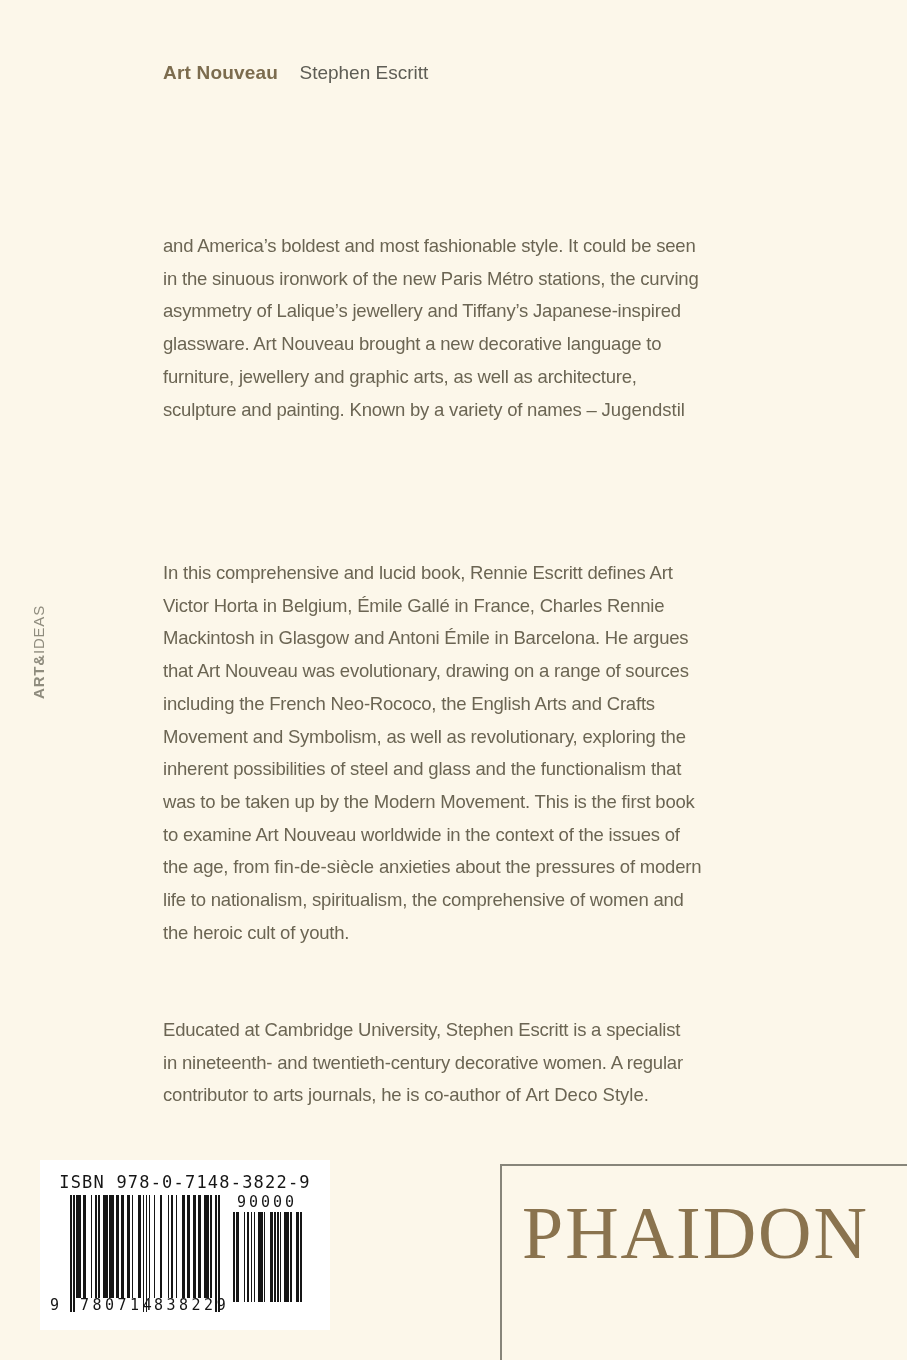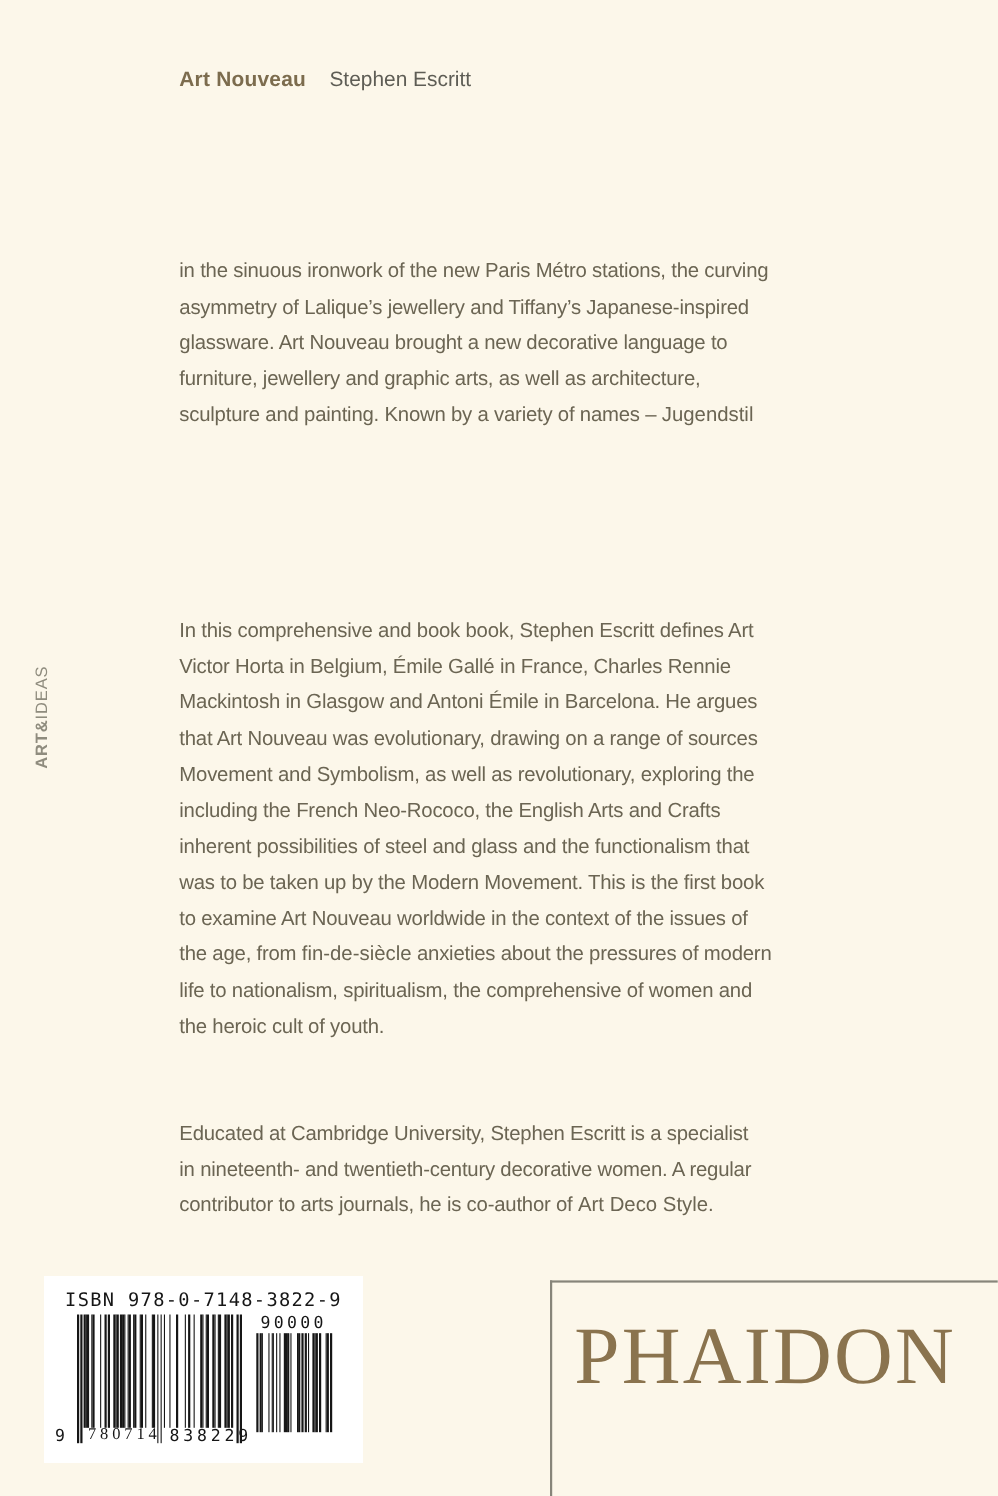--- a/index.html
+++ b/index.html
@@ -48,21 +48,21 @@
   .barcode-panel{position:absolute;left:40px;top:1160px;width:290px;height:170px;background:var(--barcode-panel-bg);}
   .isbn{position:absolute;top:12px;left:0;width:100%;text-align:center;
     font-family:"DejaVu Sans Mono", monospace;font-size:17px;letter-spacing:1.2px;color:var(--barcode-ink);}
   .ean-main{position:absolute;left:30px;top:35px;width:150px;height:118px;display:flex;align-items:flex-start;}
   .ean-supp{position:absolute;left:192px;top:52px;width:70px;height:90px;display:flex;align-items:flex-start;}
   .supp-code{position:absolute;left:192px;top:33px;width:70px;text-align:center;
     font-family:"DejaVu Sans Mono", monospace;font-size:15px;letter-spacing:3px;color:var(--barcode-ink);}
   .digits{position:absolute;top:136px;left:0;width:100%;height:20px;
     font-family:"DejaVu Sans Mono", monospace;font-size:15px;color:var(--barcode-ink);}
   .digits .d-prefix{position:absolute;left:10px;}
-  .digits .d-g1{position:absolute;left:40px;letter-spacing:3.5px;font-family:Liberation Serif, serif;}
+  .digits .d-g1{position:absolute;left:40px;letter-spacing:3.5px;}
   .digits .d-g2{position:absolute;left:114px;letter-spacing:3.5px;}
 
   
   .publisher-box{position:absolute;left:500px;top:1164px;width:409px;height:198px;
     border-top:2px solid var(--box-border);border-left:2px solid var(--box-border);}
   .publisher{margin:30px 0 0 20px;font-family:"Liberation Serif", serif;
     font-size:74px;line-height:1;letter-spacing:2px;color:var(--publisher-gold);}
 </style>
 </head>
 <body>
@@ -71,33 +71,34 @@
 
   <header class="header">
     <span class="title">Art Nouveau</span>
     <span class="author">Stephen Escritt</span>
   </header>
 
   <div class="spine"><span class="bd">ART&amp;</span><span>IDEAS</span></div>
 
   <main>
     <section class="para pa0">
+        <div class="line"><span>and America’s boldest and most fashionable style. It could be seen</span></div>
         <div class="line"><span>in the sinuous ironwork of the new Paris Métro stations, the curving</span></div>
         <div class="line"><span>asymmetry of Lalique’s jewellery and Tiffany’s Japanese-inspired</span></div>
         <div class="line"><span>glassware. Art Nouveau brought a new decorative language to</span></div>
         <div class="line"><span>furniture, jewellery and graphic arts, as well as architecture,</span></div>
         <div class="line"><span>sculpture and painting. Known by a variety of names – </span><span class="it">Jugendstil</span></div>
       </section>
     <section class="para pa1">
-        <div class="line"><span>In this comprehensive and book book, Stephen Escritt defines Art</span></div>
+        <div class="line"><span>In this comprehensive and lucid book, Rennie Escritt defines Art</span></div>
         <div class="line"><span>Victor Horta in Belgium, Émile Gallé in France, Charles Rennie</span></div>
         <div class="line"><span>Mackintosh in Glasgow and Antoni Émile in Barcelona. He argues</span></div>
         <div class="line"><span>that Art Nouveau was evolutionary, drawing on a range of sources</span></div>
+        <div class="line"><span>including the French Neo-Rococo, the English Arts and Crafts</span></div>
         <div class="line"><span>Movement and Symbolism, as well as revolutionary, exploring the</span></div>
-        <div class="line"><span>including the French Neo-Rococo, the English Arts and Crafts</span></div>
         <div class="line"><span>inherent possibilities of steel and glass and the functionalism that</span></div>
         <div class="line"><span>was to be taken up by the Modern Movement. This is the first book</span></div>
         <div class="line"><span>to examine Art Nouveau worldwide in the context of the issues of</span></div>
         <div class="line"><span>the age, from </span><span class="it">fin-de-siècle</span><span> anxieties about the pressures of modern</span></div>
         <div class="line"><span>life to nationalism, spiritualism, the comprehensive of women and</span></div>
         <div class="line"><span>the heroic cult of youth.</span></div>
       </section>
     <section class="para pa2">
         <div class="line"><span>Educated at Cambridge University, Stephen Escritt is a specialist</span></div>
         <div class="line"><span>in nineteenth- and twentieth-century decorative women. A regular</span></div>

